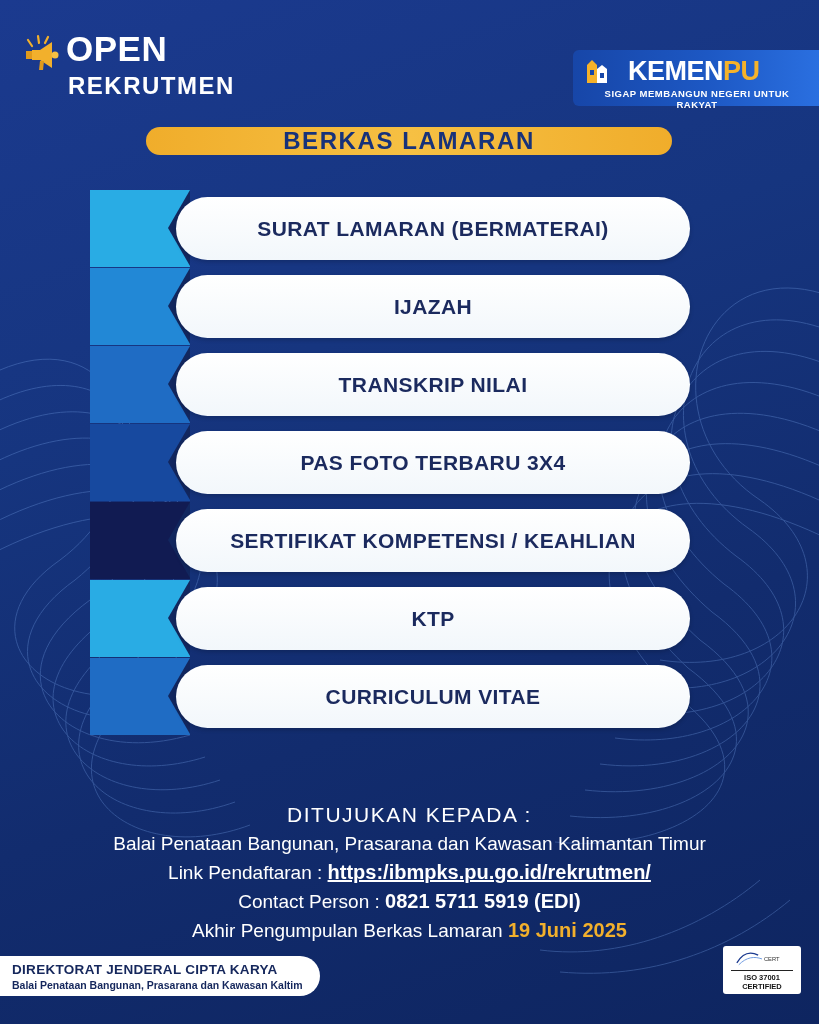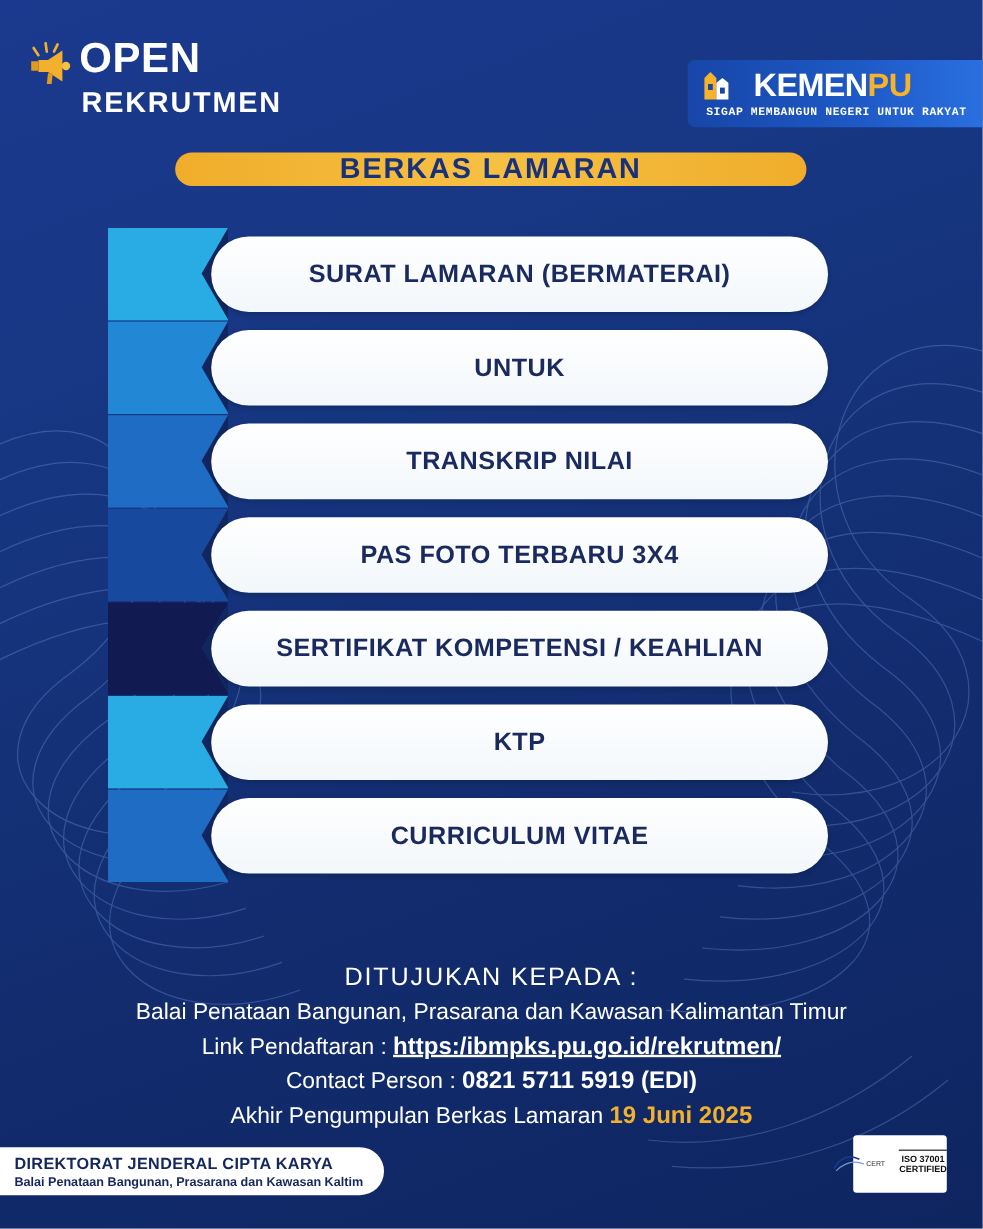--- a/index.html
+++ b/index.html
@@ -85,21 +85,20 @@
     color: #ffffff;
   }
   .logo-kemenpu .kp-word .pu { color: #f5b22a; }
   .logo-kemenpu .kp-tag {
     margin-top: 1px;
     font-size: 9.5px;
     font-weight: bold;
     letter-spacing: 0.5px;
     color: #ffffff;
     text-align: center;
-    font-family: Liberation Mono, monospace;
   }
 
   
   .title-banner {
     position: absolute;
     left: 146px;
     top: 127px;
     width: 526px;
     height: 28px;
     background: linear-gradient(90deg, #f0ad2b 0%, #f6c043 50%, #f0ad2b 100%);
@@ -211,28 +210,28 @@
     line-height: 17px;
   }
   .bottom-bar .b2 {
     font-size: 10.5px;
     font-weight: bold;
     color: #15275c;
     line-height: 14px;
   }
   .iso-badge {
     position: absolute;
-    right: 30px;
+    right: 18px;
     bottom: 30px;
     width: 78px;
     height: 48px;
     background: #ffffff;
     border-radius: 3px;
     display: flex;
-    flex-direction: row;
+    flex-direction: column;
     align-items: center;
     justify-content: flex-end;
     padding-bottom: 3px;
   }
   .iso-badge .mark {
     width: 100%;
     height: 24px;
     display: flex;
     align-items: center;
     justify-content: center;
@@ -315,21 +314,21 @@
         <span>SURAT LAMARAN (BERMATERAI)</span>
       </div>
     </div>
 
     <div class="doc-row">
       <div class="ribbon">
         <div class="body" style="background:#2288d6"></div>
         <div class="notch"></div>
       </div>
       <div class="pill">
-        <span>UNTUK</span>
+        <span>IJAZAH</span>
       </div>
     </div>
 
     <div class="doc-row">
       <div class="ribbon">
         <div class="body" style="background:#1f6cc4"></div>
         <div class="notch"></div>
       </div>
       <div class="pill">
         <span>TRANSKRIP NILAI</span>

